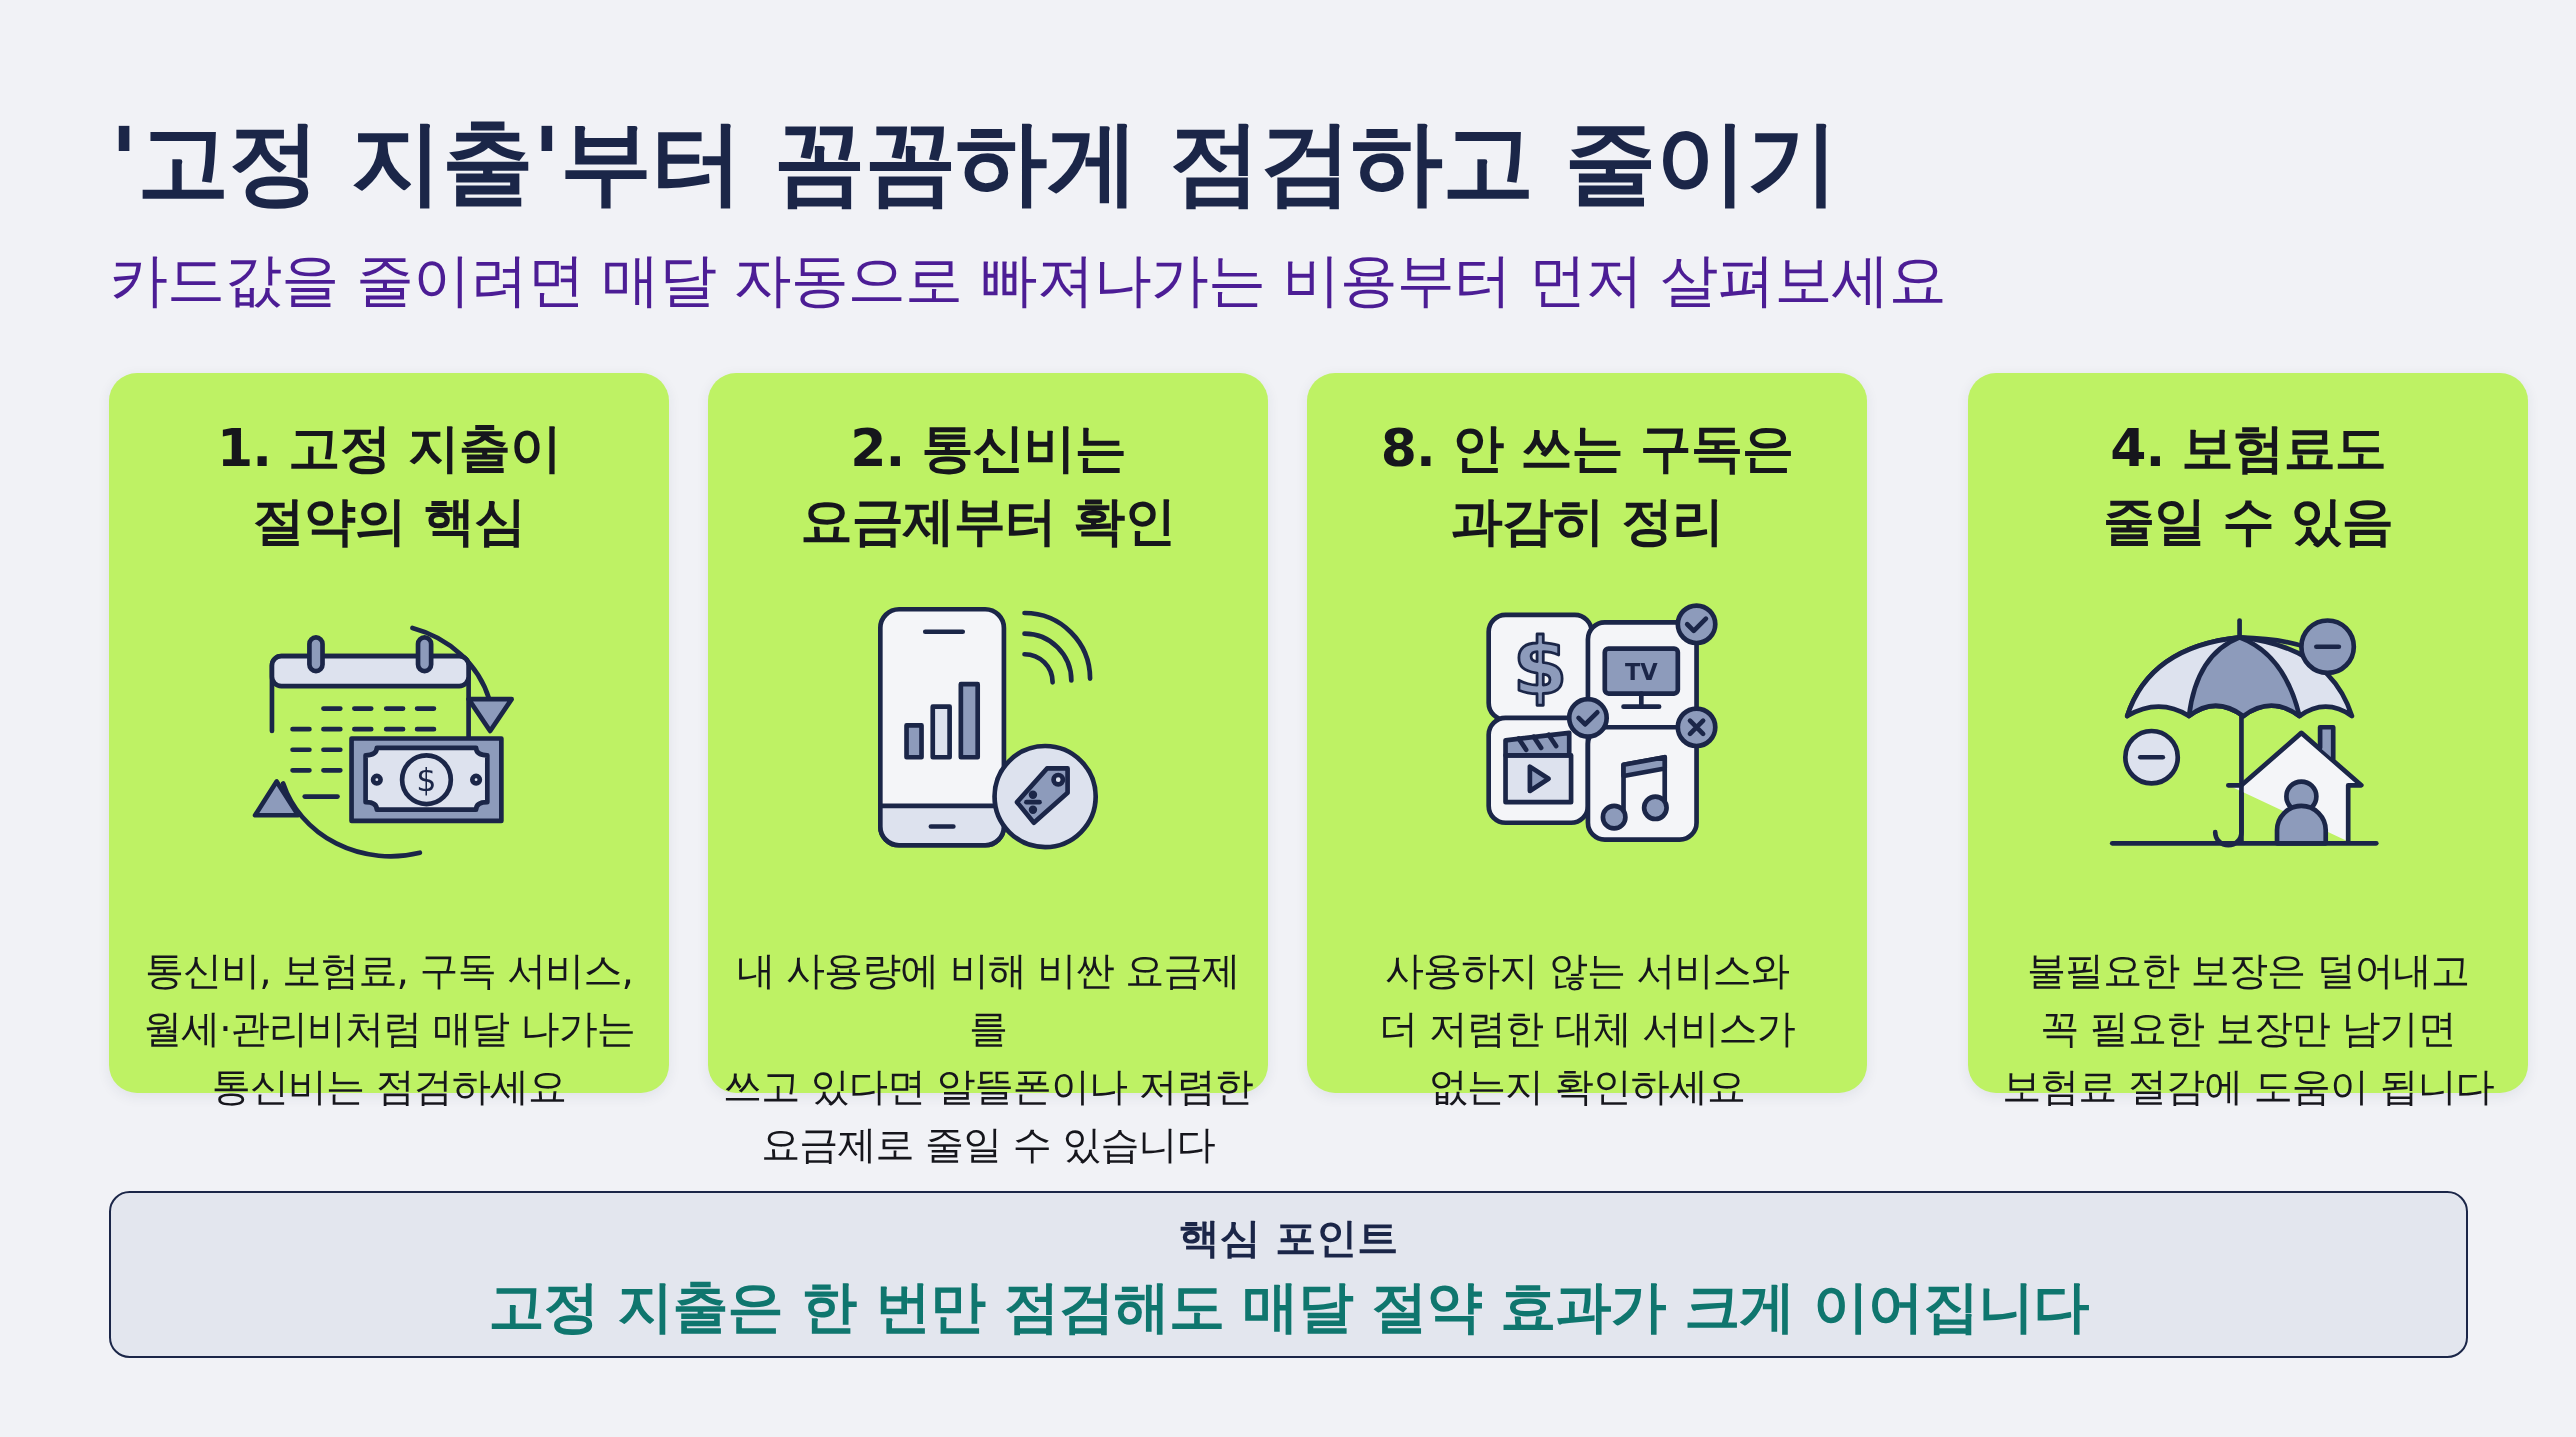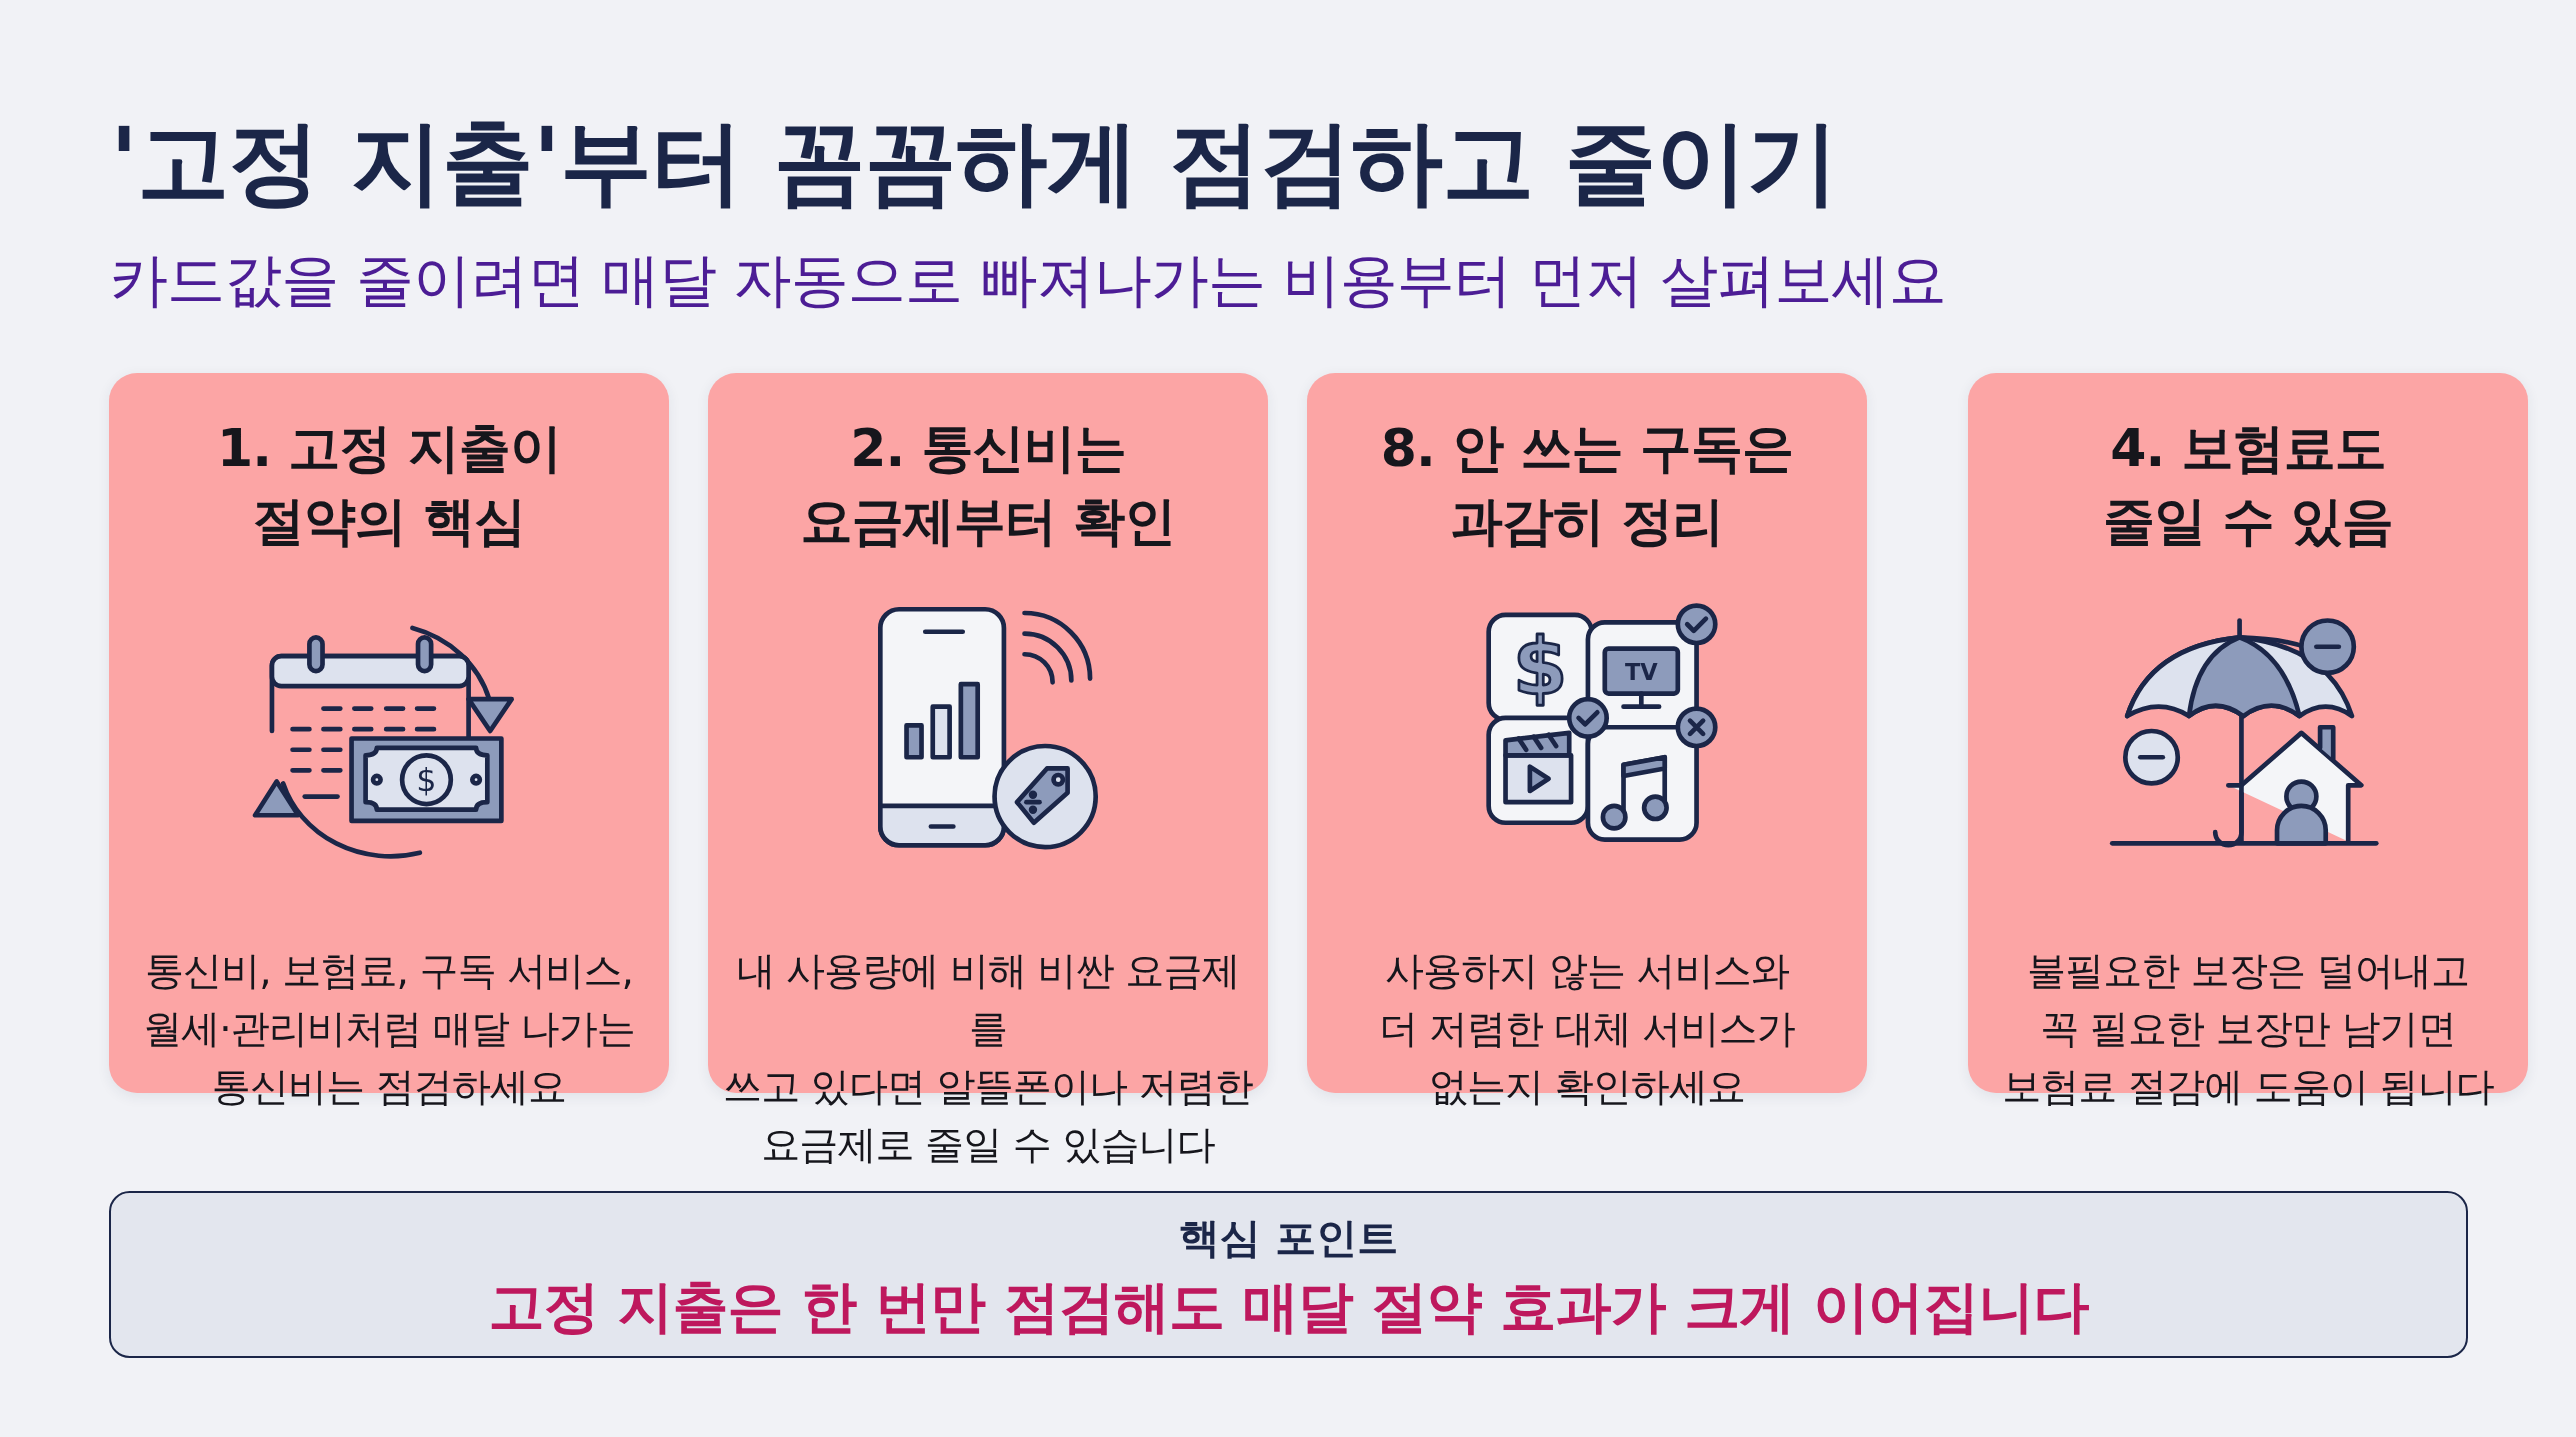--- a/index.html
+++ b/index.html
@@ -14,21 +14,21 @@
     position:absolute; left:110px; top:101px;
     font-size:92px; font-weight:bold; color:#1b2648;
     letter-spacing:-0.9px; white-space:nowrap;
   }
   .subtitle {
     position:absolute; left:110px; top:242px;
     font-size:58px; color:#4c1d95; letter-spacing:-0.9px; white-space:nowrap;
   }
   .card {
     position:absolute; top:373px; width:560px; height:720px;
-    background:#fca5a5; border-radius:28px;
+    background:#bef264; border-radius:28px;
     box-shadow:0 3.7px 13px rgba(40,50,80,0.08);
   }
   .card-title {
     position:absolute; top:39px; left:0; right:0; text-align:center;
     font-size:52px; font-weight:bold; line-height:73px; color:#16161c;
     white-space:pre-line; letter-spacing:-0.9px;
   }
   .card-icon {
     position:absolute; top:225px; left:50%; transform:translateX(-50%);
     width:309px; height:281px;
@@ -43,21 +43,21 @@
     position:absolute; left:109px; top:1191px; width:2359px; height:167px;
     background:#e3e6ee; border:2.8px solid #1b2648; border-radius:20.6px;
     box-sizing:border-box;
   }
   .key-label {
     position:absolute; top:18px; left:0; right:0; text-align:center;
     font-size:41px; font-weight:bold; color:#1b2648;
   }
   .key-text {
     position:absolute; top:77px; left:0; right:0; text-align:center;
-    font-size:56px; font-weight:bold; color:#be185d; letter-spacing:-0.9px;
+    font-size:56px; font-weight:bold; color:#0f766e; letter-spacing:-0.9px;
   }
 </style>
 </head>
 <body>
 
 <div class="title">'고정 지출'부터 꼼꼼하게 점검하고 줄이기</div>
 <div class="subtitle">카드값을 줄이려면 매달 자동으로 빠져나가는 비용부터 먼저 살펴보세요</div>
 
 <div class="card" style="left:109px;">
   <div class="card-title">1. 고정 지출이

